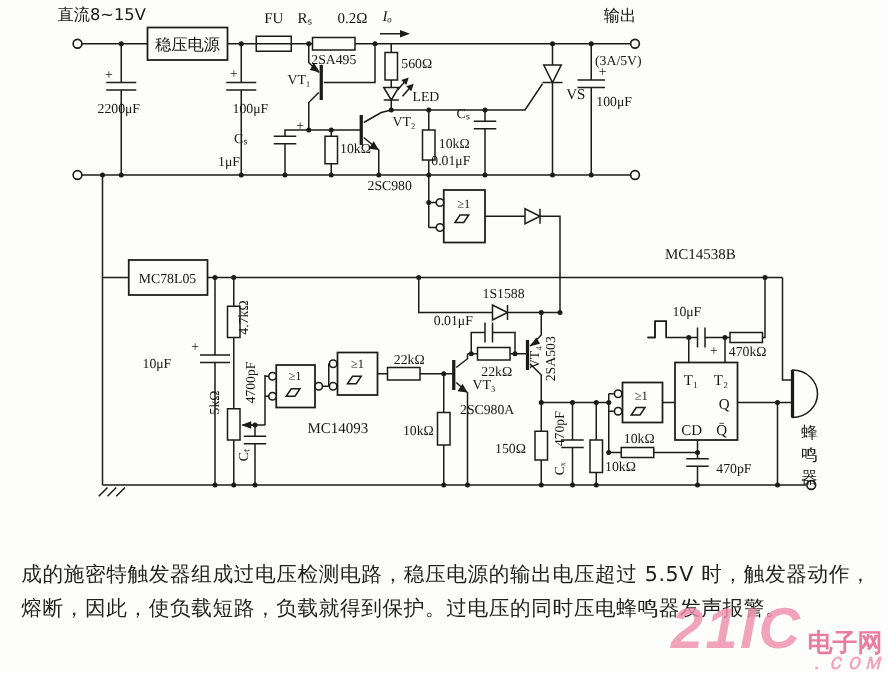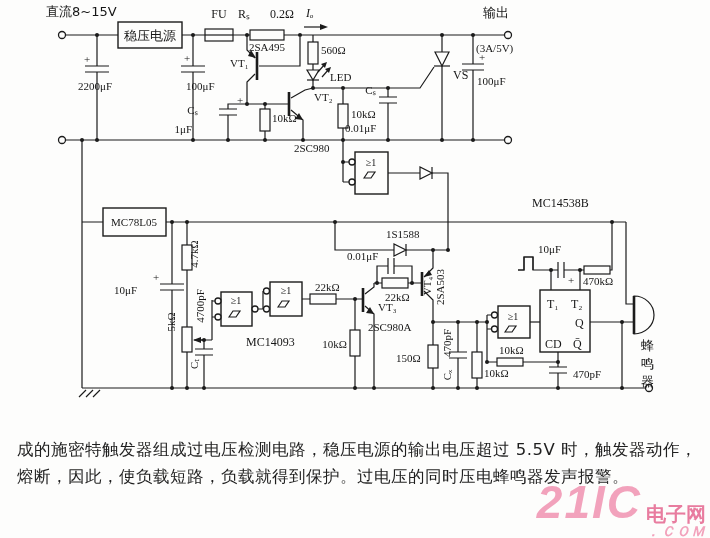--- a/index.html
+++ b/index.html
@@ -16,21 +16,21 @@
   svg text.sm{font-size:10px;}
   svg text.it{font-style:italic;}
   .wire{stroke:#1b1b1b;stroke-width:1.2;fill:none;}
   .thick{stroke:#1b1b1b;stroke-width:2.6;fill:none;}
   .box{fill:#fdfdfc;stroke:#1b1b1b;stroke-width:1.4;}
   .comp{fill:#fdfdfc;stroke:#1b1b1b;stroke-width:1.2;}
   .solid{fill:#1b1b1b;stroke:none;}
   .dot{fill:#1b1b1b;}
   .term{fill:#fdfdfc;stroke:#1b1b1b;stroke-width:1.3;}
   .caption{
-    position:absolute;left:0;top:436px;width:618px;
+    position:absolute;left:0;top:446px;width:618px;
     color:#1f1f1f;
   }
   .caption p{
     margin:0;padding:0 12px 0 17px;line-height:27px;
     font-size:16.5px;letter-spacing:.5px;white-space:nowrap;
     font-family:"DejaVu Sans", sans-serif;
   }
   .wm{
     position:absolute;right:4px;bottom:0px;display:flex;align-items:center;
     opacity:.82;pointer-events:none;

